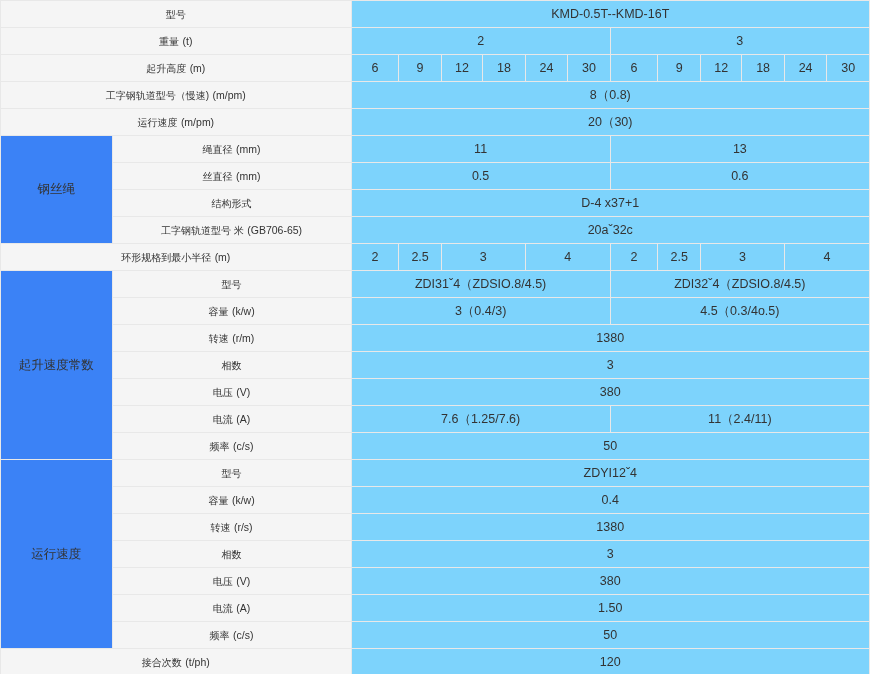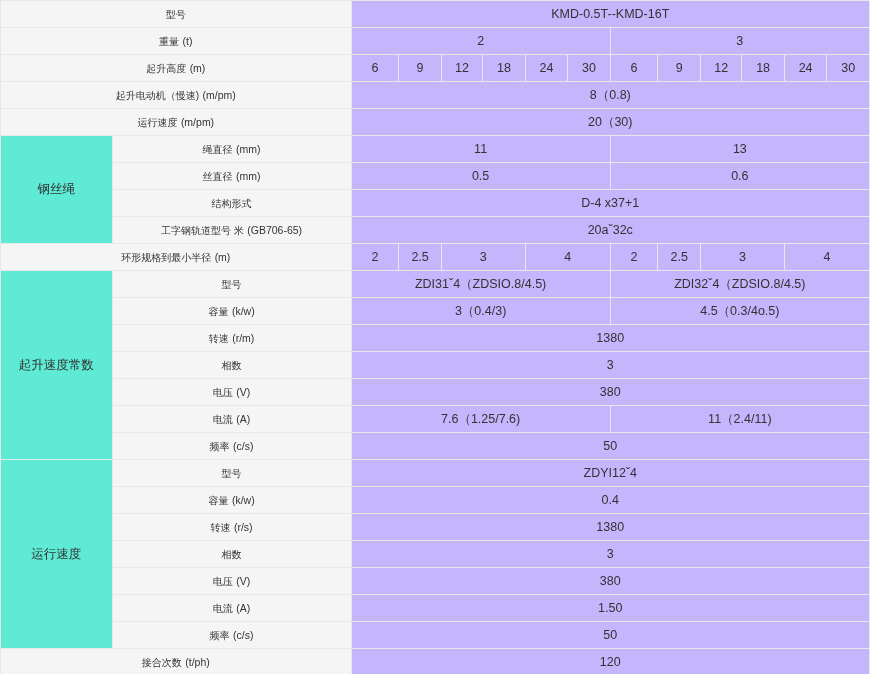--- a/index.html
+++ b/index.html
@@ -26,24 +26,24 @@
     padding: 4px 2px;
     height: 18px;
     line-height: 1.3;
     overflow: hidden;
     white-space: nowrap;
   }
   td.label {
     background: #f5f5f5;
   }
   td.group {
-    background: #5eead4;
+    background: #3b82f6;
   }
   td.value {
-    background: #c4b5fd;
+    background: #7dd3fc;
   }
   .unit {
     font-size: 10.5px;
   }
   .cn {
     font-size: 10px;
   }
 </style>
 </head>
 <body>
@@ -84,21 +84,21 @@
         <td class="value">24</td>
         <td class="value">30</td>
         <td class="value">6</td>
         <td class="value">9</td>
         <td class="value">12</td>
         <td class="value">18</td>
         <td class="value">24</td>
         <td class="value">30</td>
       </tr>
       <tr>
-        <td class="label" colspan="2"><span class="cn">起升电动机（慢速)</span> <span class="unit">(m/pm)</span></td>
+        <td class="label" colspan="2"><span class="cn">工字钢轨道型号（慢速)</span> <span class="unit">(m/pm)</span></td>
         <td class="value" colspan="12">8（0.8)</td>
       </tr>
       <tr>
         <td class="label" colspan="2"><span class="cn">运行速度</span> <span class="unit">(m/pm)</span></td>
         <td class="value" colspan="12">20（30)</td>
       </tr>
       <tr>
         <td class="group" rowspan="4">钢丝绳</td>
         <td class="label"><span class="cn">绳直径</span> <span class="unit">(mm)</span></td>
         <td class="value" colspan="6">11</td>

